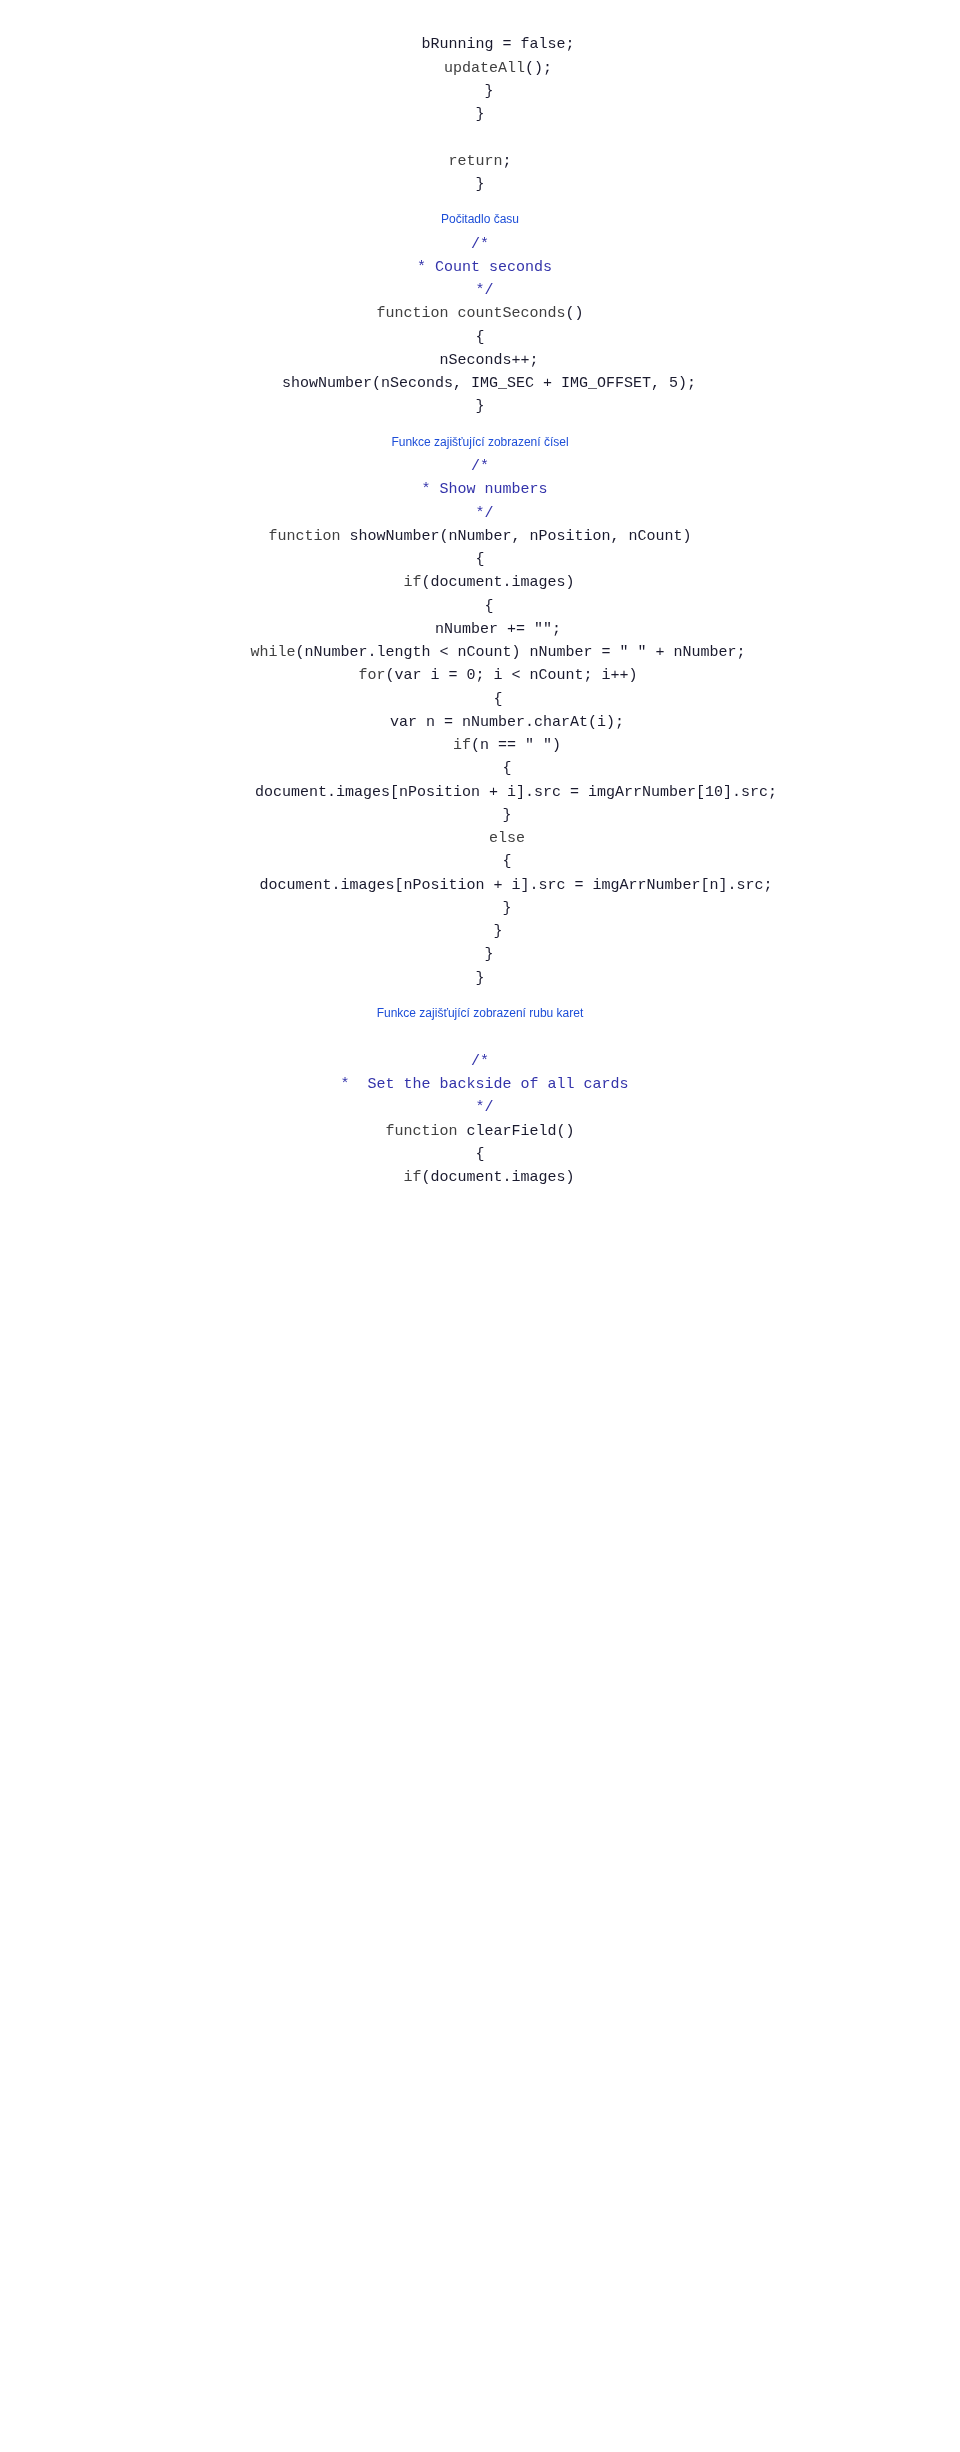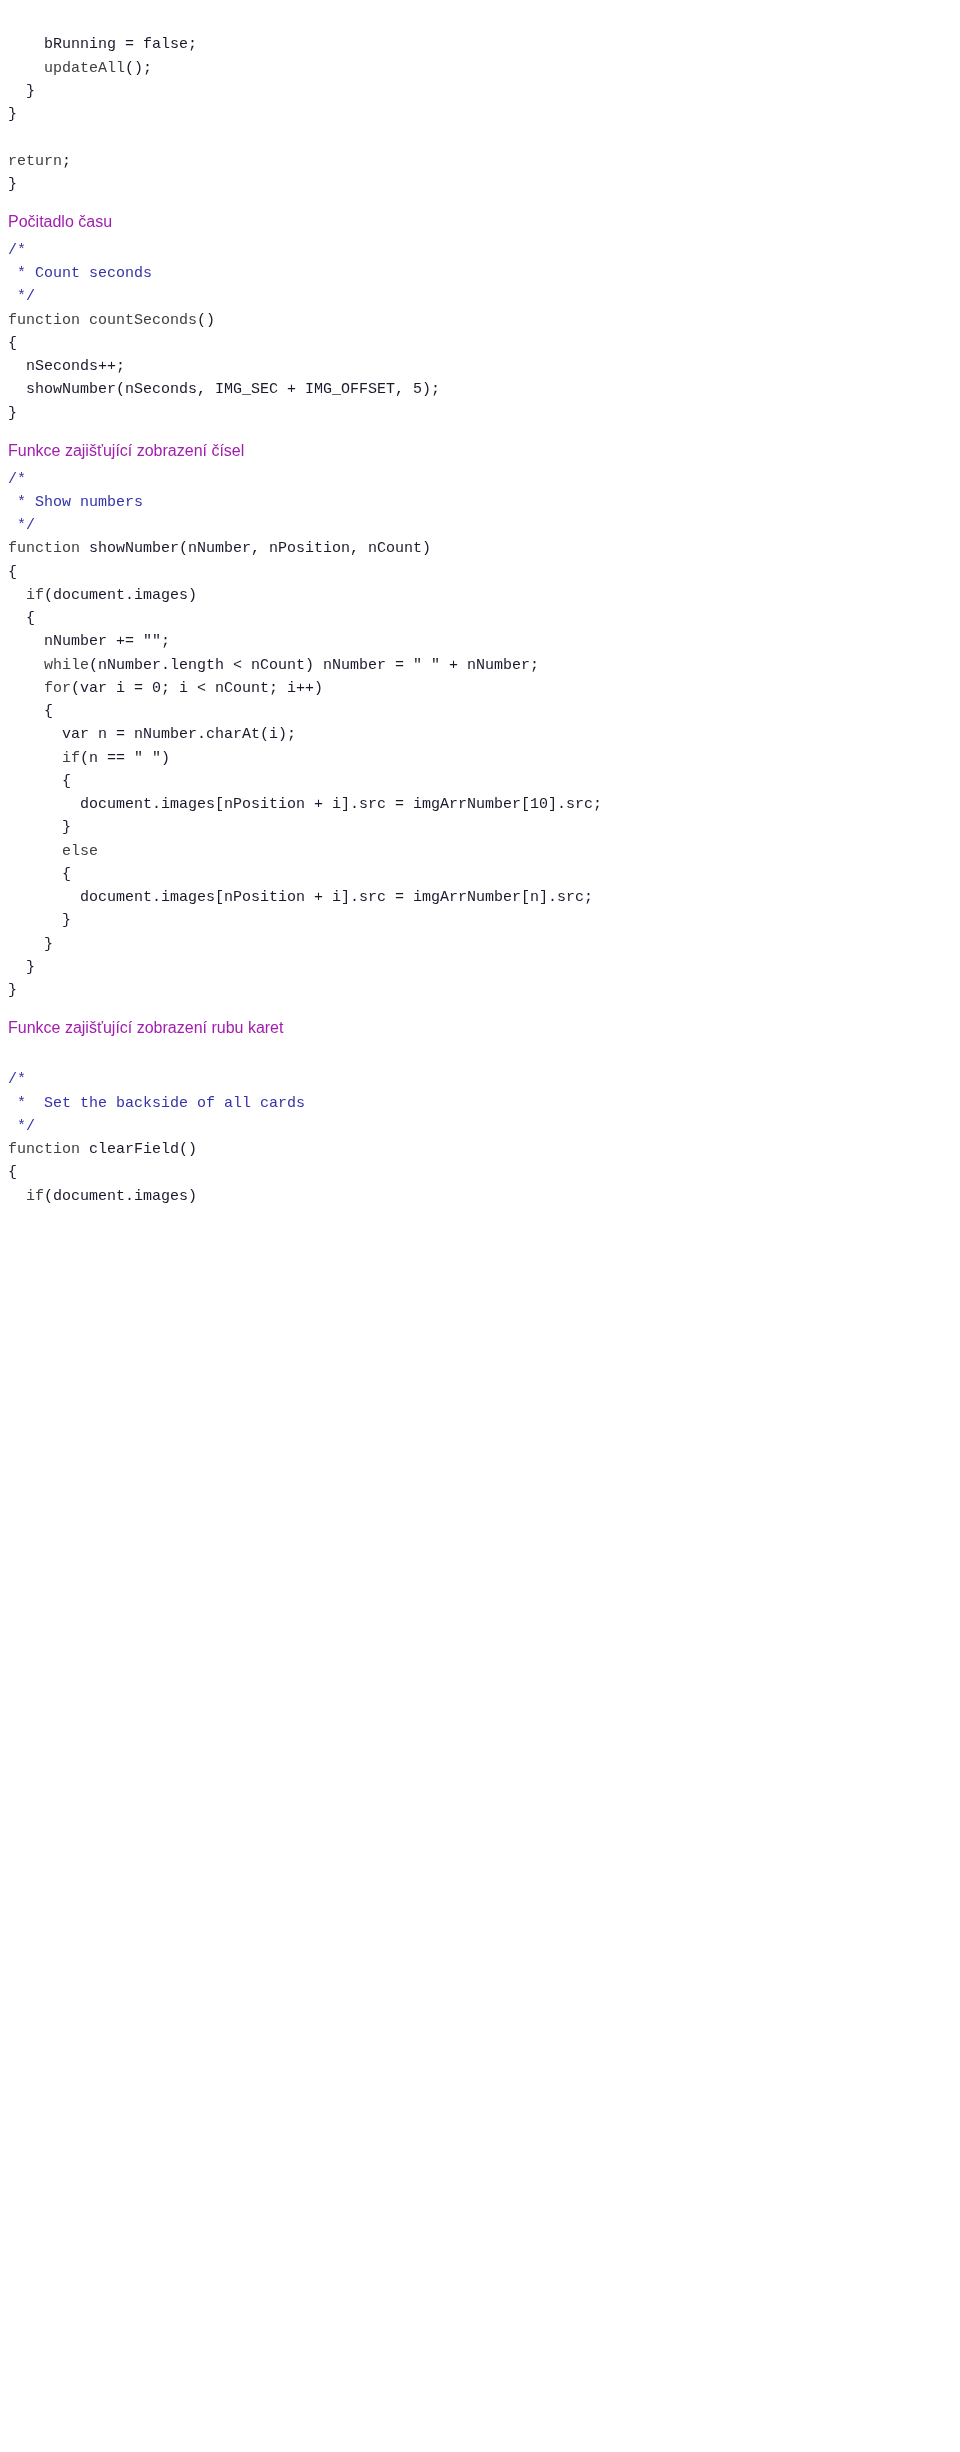--- a/index.html
+++ b/index.html
@@ -16,39 +16,40 @@
       width: 960px;
       min-height: 2452px;
       padding: 0;
     }
 
     .code-container {
       padding: 10px 8px;
       line-height: 1.55;
       white-space: pre;
       overflow: visible;
+      text-align: center;
     }
 
     .line {
       display: block;
       min-height: 1.55em;
     }
 
     .kw {
       color: #404040;
     }
 
     .cm {
       color: #3333aa;
     }
 
     .section-heading {
-      color: #a21caf;
+      color: #1d4ed8;
       font-family: Arial, sans-serif;
-      font-size: 16px;
+      font-size: 12px;
       font-weight: normal;
       margin: 14px 0 4px 0;
       white-space: normal;
     }
 
     .blank {
       display: block;
       height: 1.55em;
     }
   </style>

